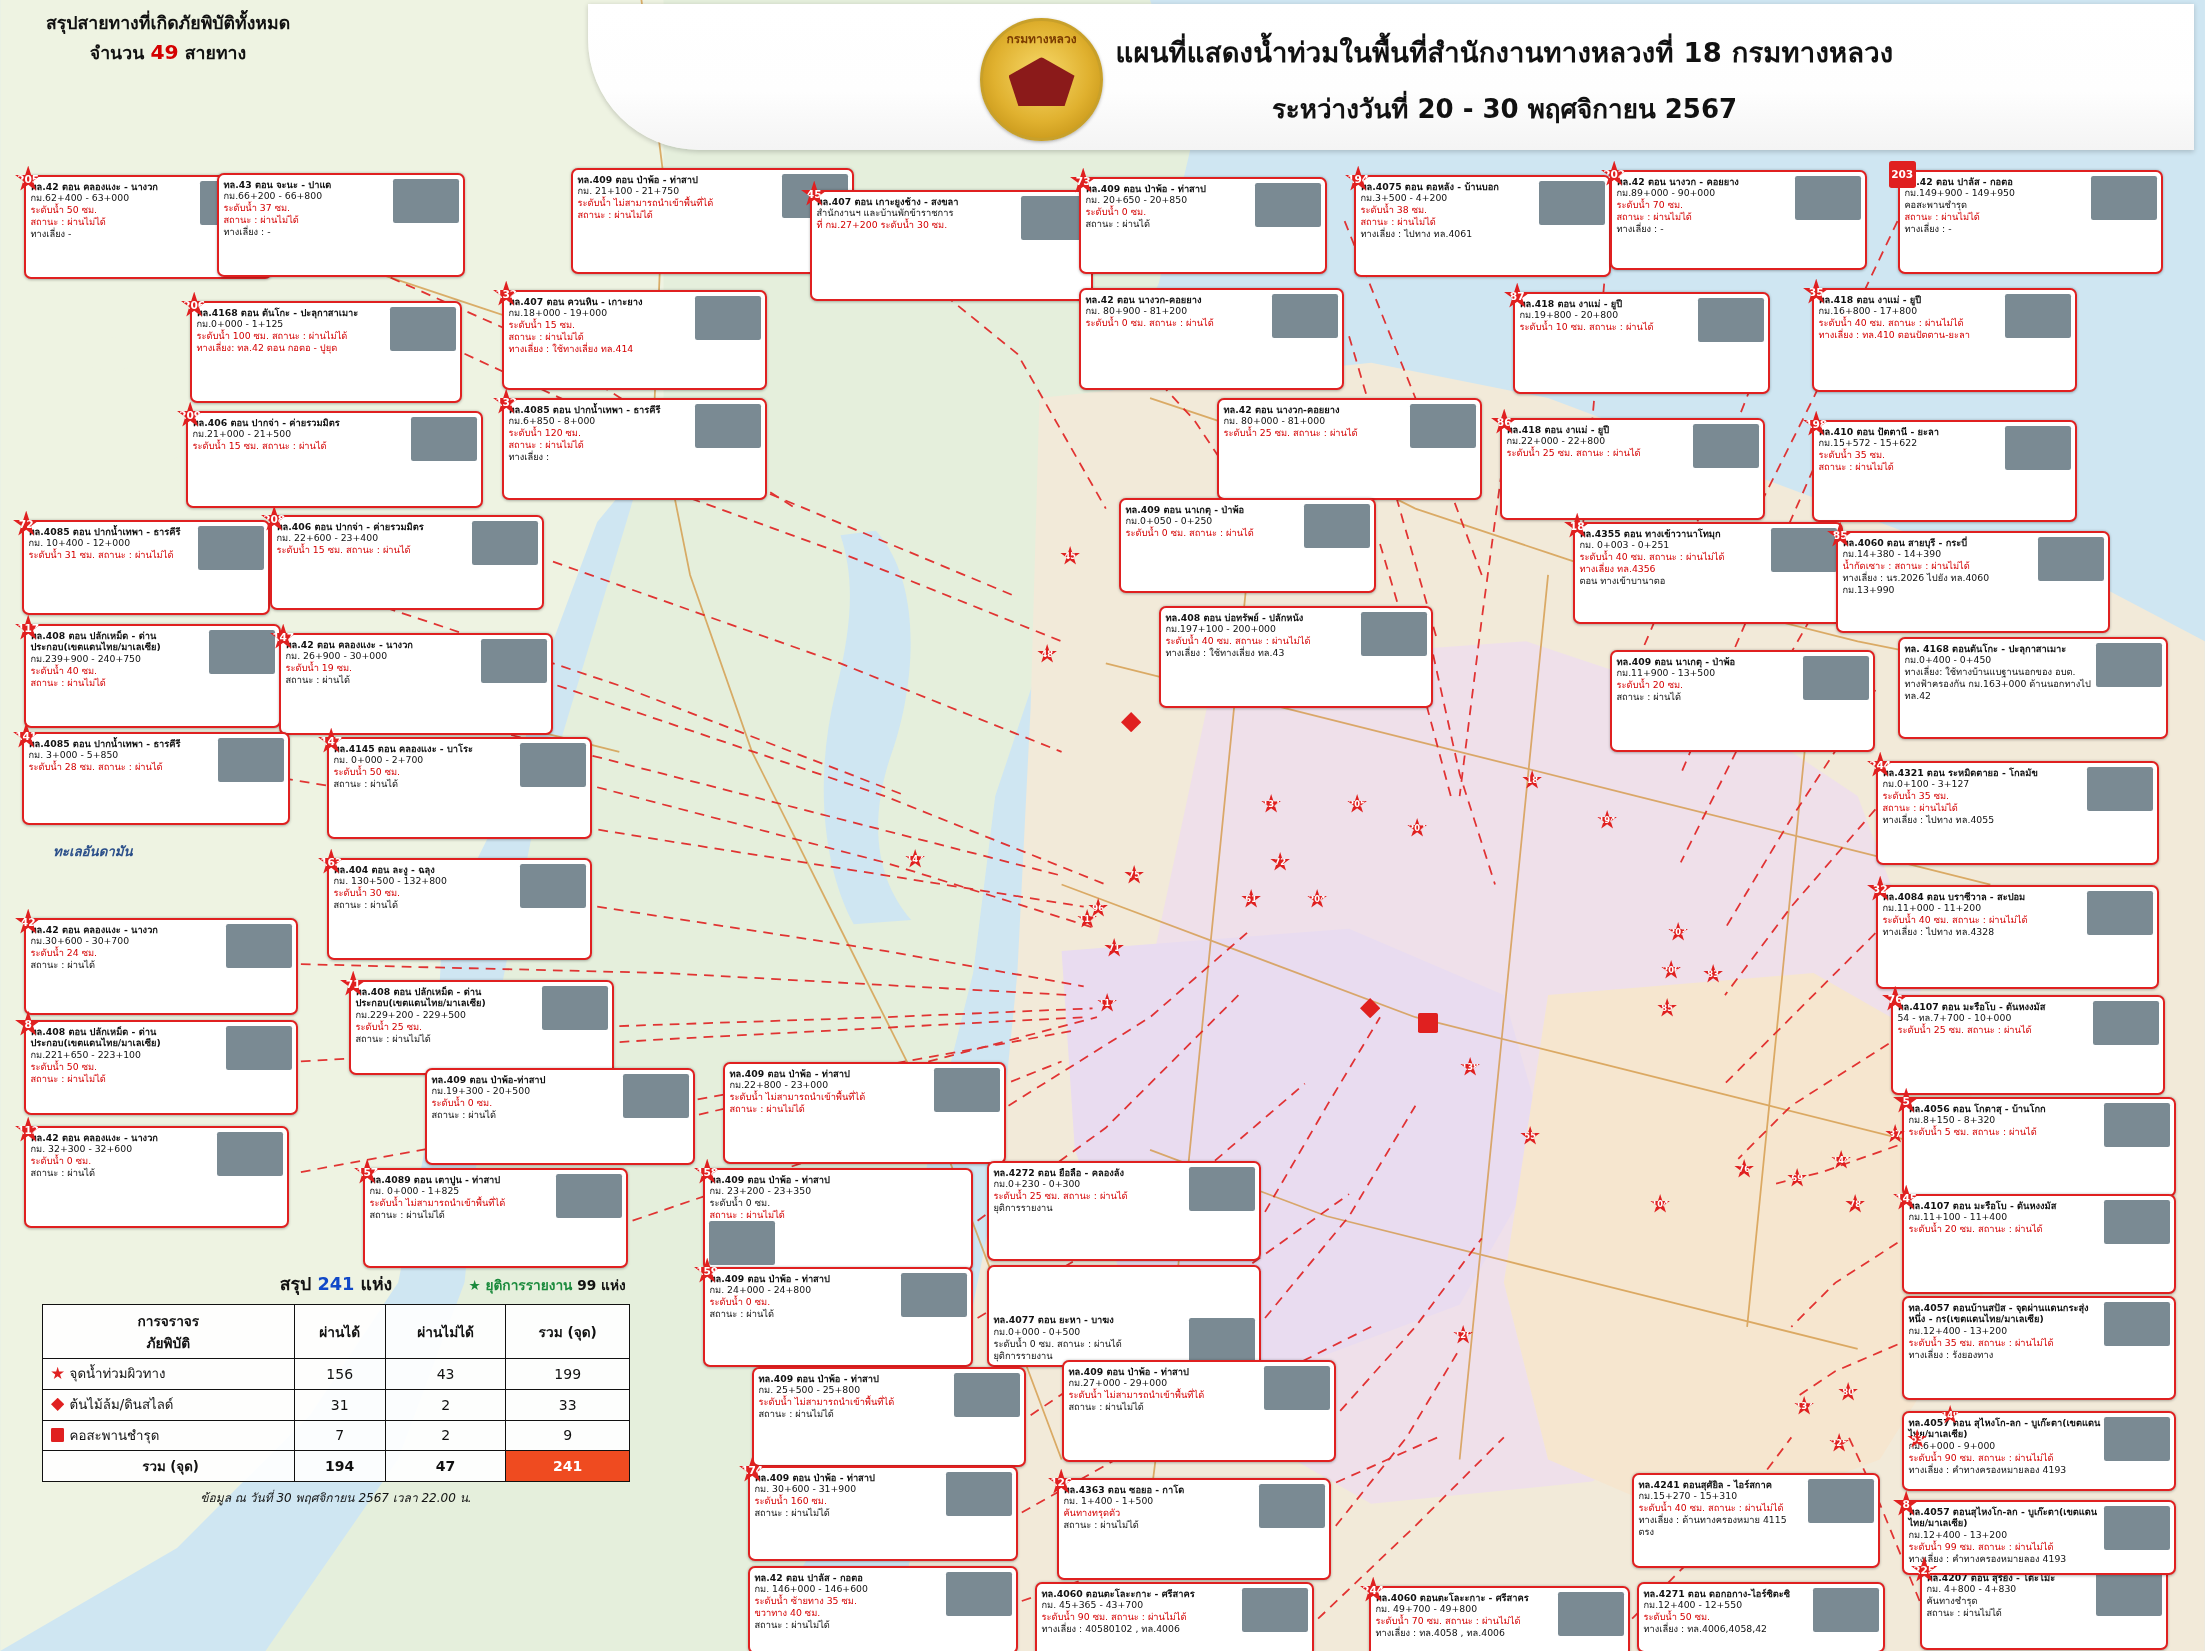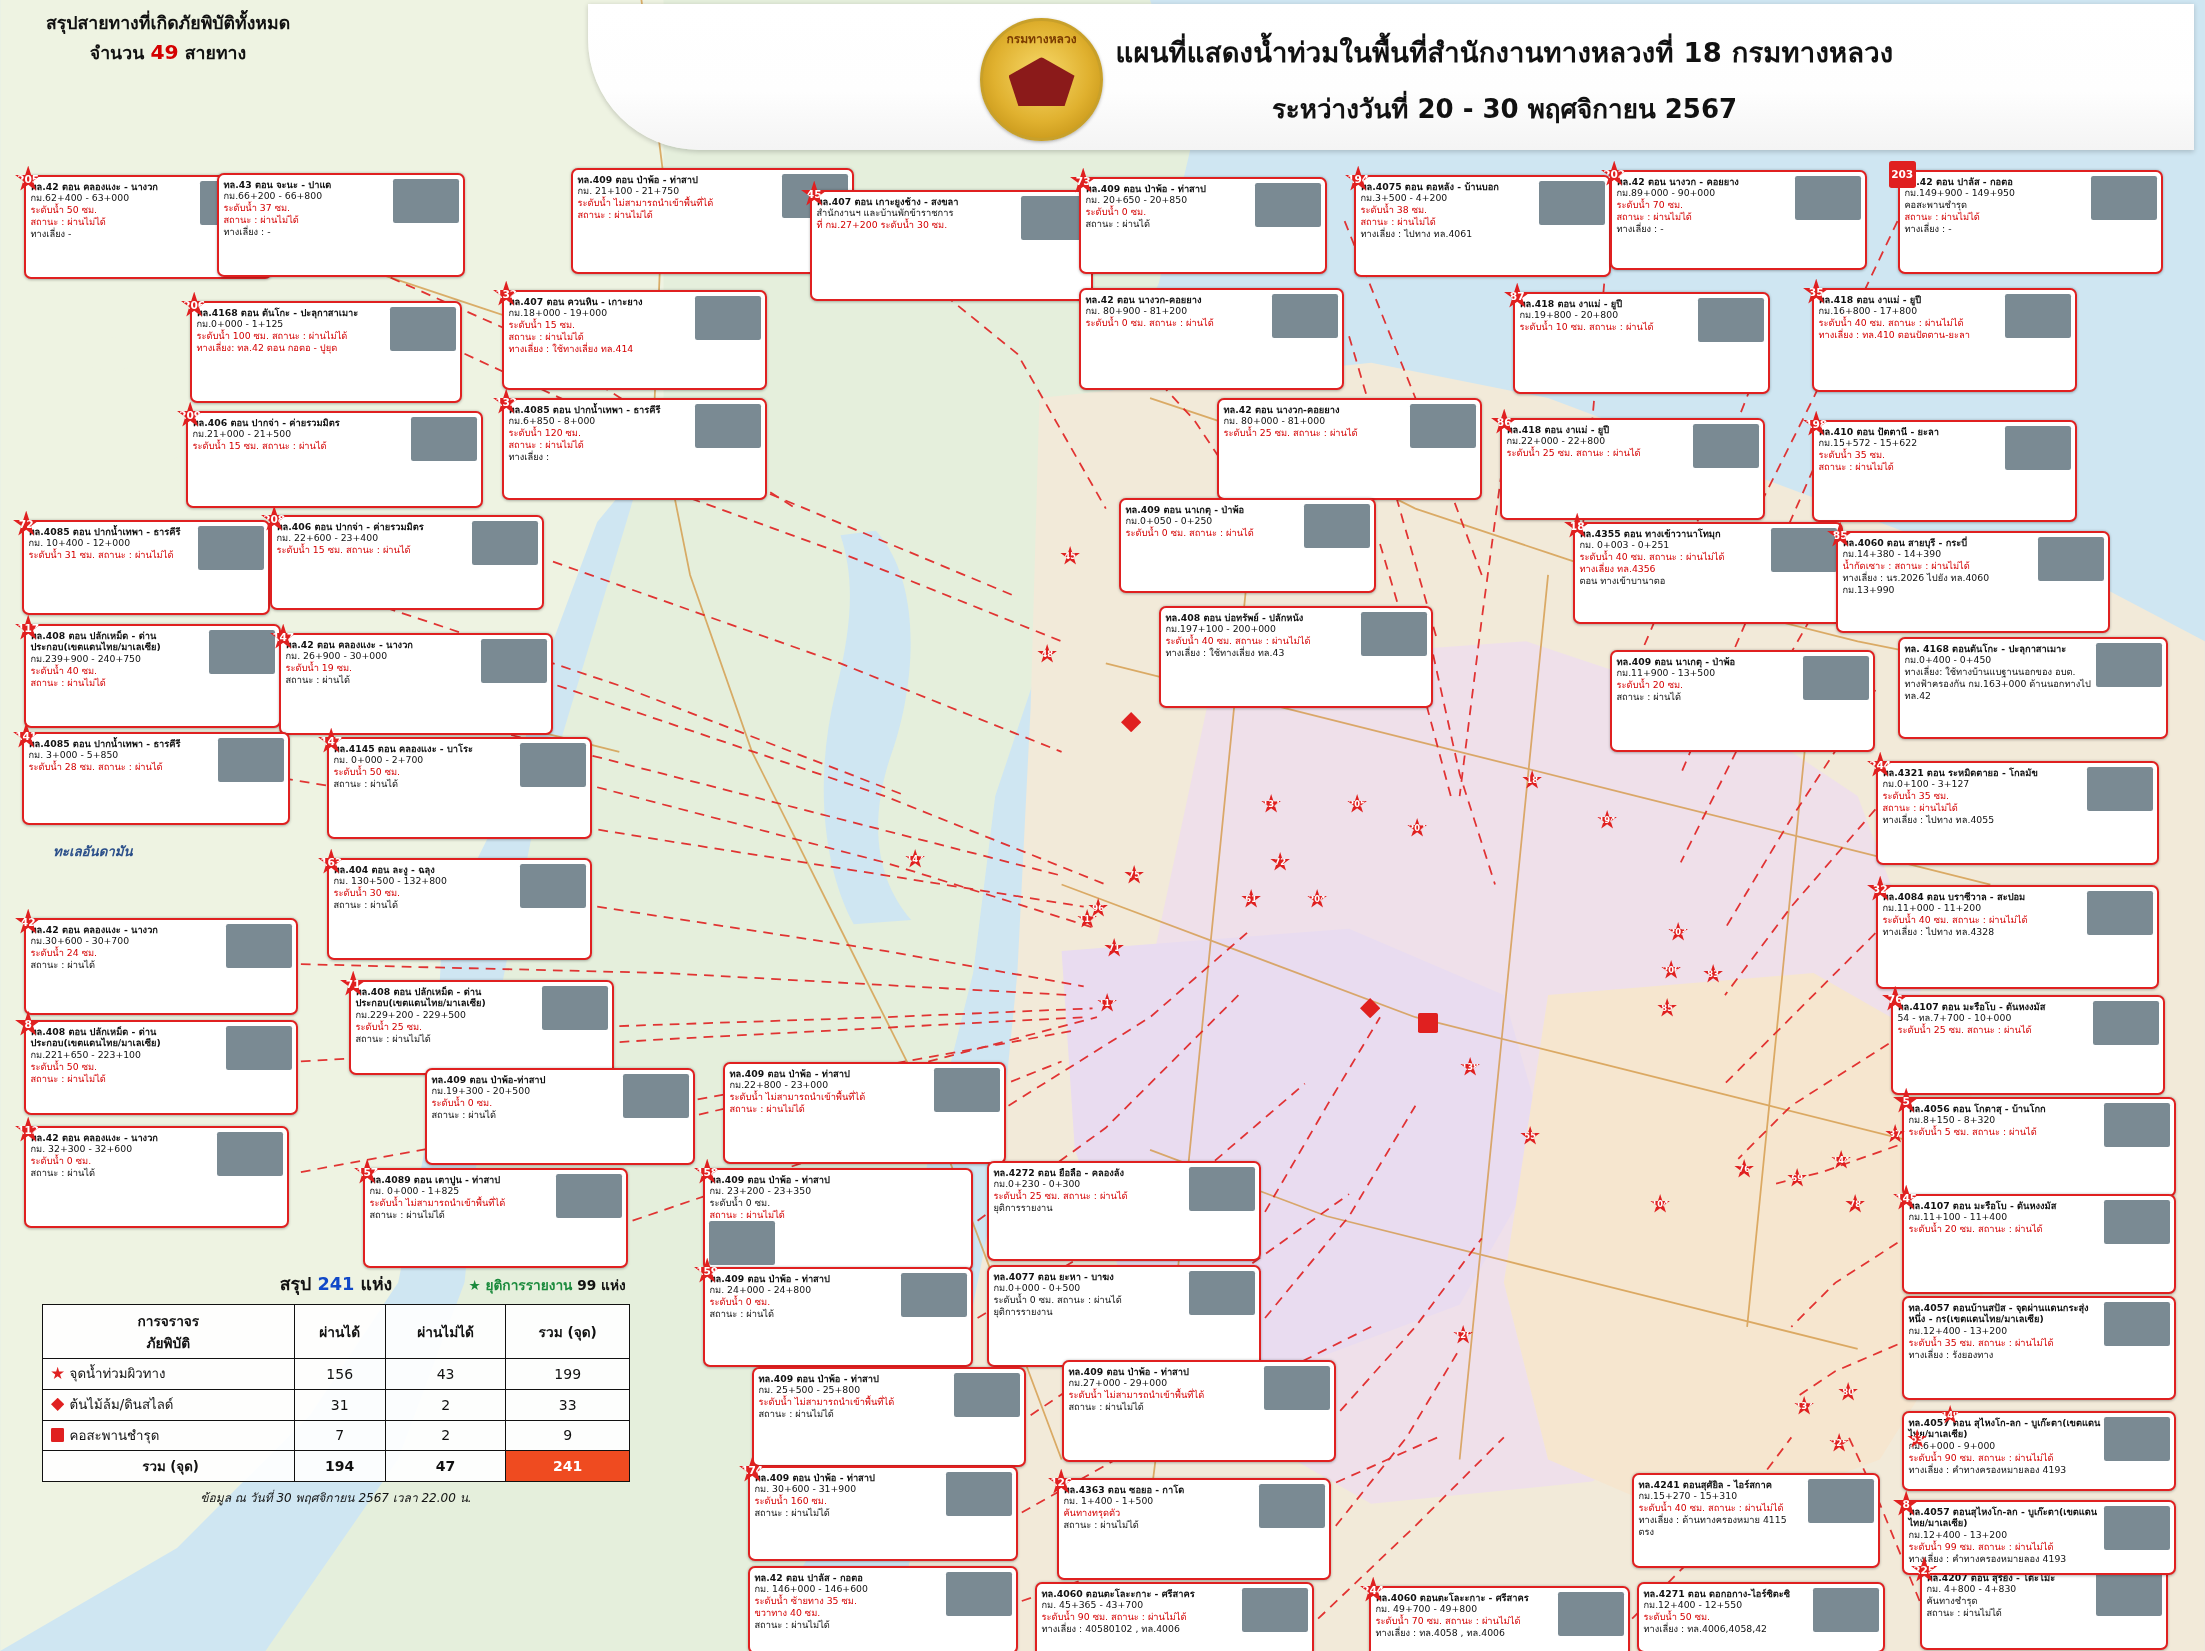--- a/index.html
+++ b/index.html
@@ -440,21 +440,21 @@
     <div class="card" style="left: 703px; top: 1267px; width: 270px; min-height: 100px;">
       <div class="badge star">159</div>
       <div class="txt">
         <div class="t-head">ทล.409 ตอน ป่าพ้อ - ท่าสาป</div>
         <div>กม. 24+000 - 24+800</div>
         <div class=" t-red">ระดับน้ำ 0 ซม.</div>
         <div>สถานะ : ผ่านได้</div>
       </div>
       <div class="thumb ph-road"></div>
     </div>
-    <div class="card" style="left: 987px; top: 1265px; width: 274px; min-height: 102px;">
+    <div class="card" style="left: 987px; top: 1265px; width: 274px; min-height: 102px; align-items: flex-end;">
       <div class="txt">
         <div class="t-head">ทล.4077 ตอน ยะหา - บาฆง</div>
         <div>กม.0+000 - 0+500</div>
         <div>ระดับน้ำ 0 ซม.   สถานะ : ผ่านได้</div>
         <div>ยุติการรายงาน</div>
       </div>
       <div class="thumb ph-flood"></div>
     </div>
     <div class="card" style="left: 752px; top: 1367px; width: 274px; min-height: 100px;">
       <div class="txt">

